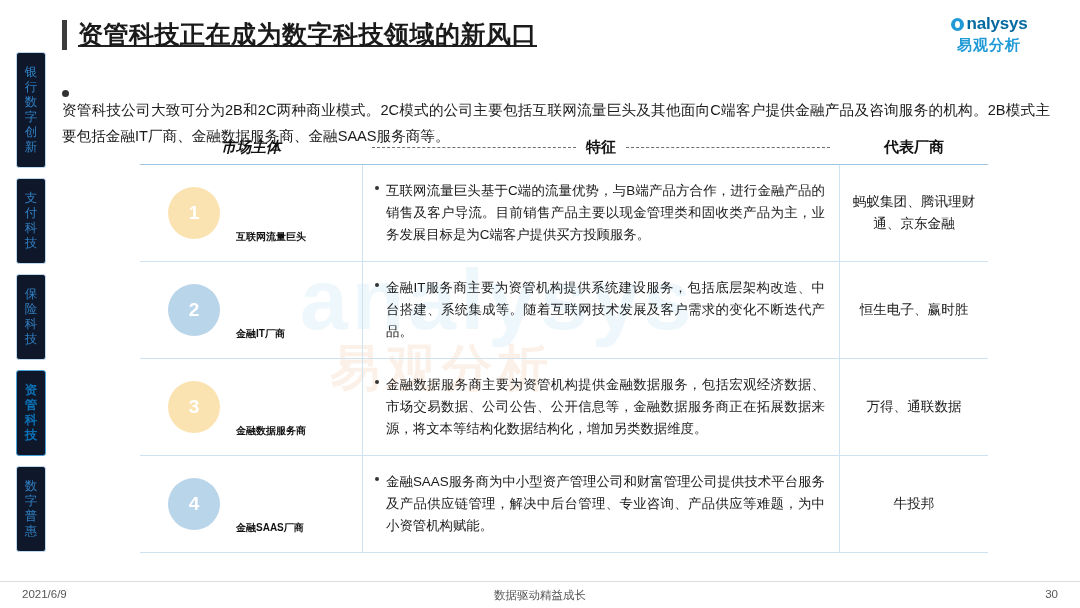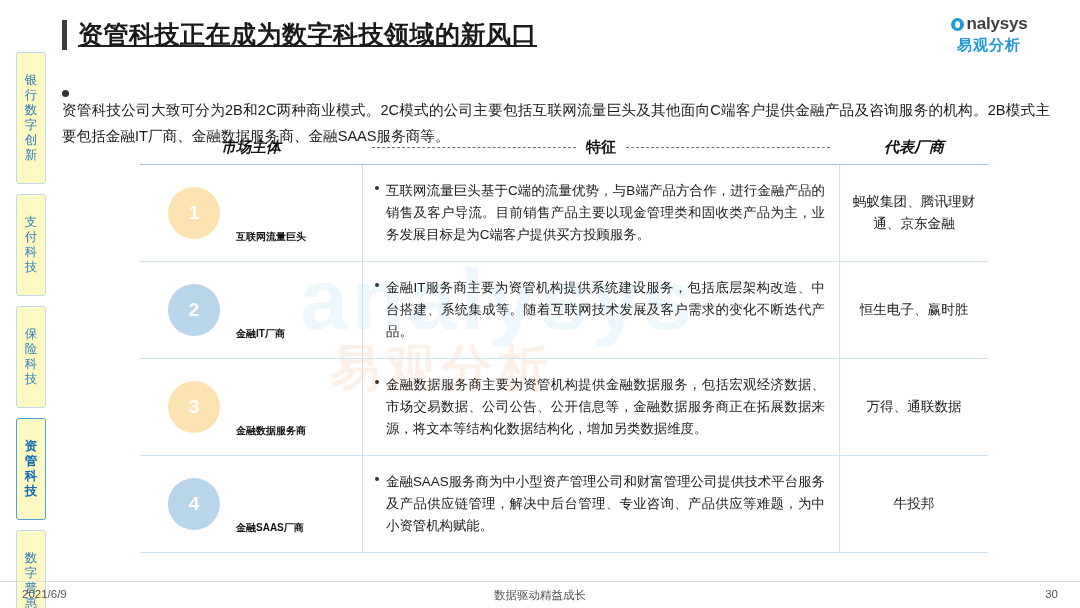--- a/index.html
+++ b/index.html
@@ -24,26 +24,26 @@
     width: 34px;
     display: flex;
     flex-direction: column;
     align-items: center;
     gap: 10px;
   }
   .side-item {
     width: 30px;
     border: 1px solid #bcd9ef;
     border-radius: 3px;
-    background: #fef9c3;
+    background: #0f172a;
     color: #2f7fc1;
     font-size: 12.5px;
     line-height: 15px;
     text-align: center;
-    padding: 20px 2px;
+    padding: 12px 2px;
     letter-spacing: 0;
     box-sizing: border-box;
   }
   .side-item.active {
     border-color: #4aa3dd;
     color: #0b6fb4;
     font-weight: bold;
   }
   .side-item span { display: block; }
 
@@ -73,21 +73,21 @@
   .logo {
     position: absolute;
     right: 26px;
     top: 14px;
     text-align: center;
     width: 130px;
   }
   .logo-mark {
     font-size: 17px;
     font-weight: bold;
-    color: #404040;
+    color: #0369a1;
     letter-spacing: -0.2px;
     display: flex;
     align-items: center;
     justify-content: center;
     gap: 3px;
   }
   .logo-dot {
     width: 13px;
     height: 13px;
     border-radius: 50%;
@@ -177,21 +177,21 @@
     padding-bottom: 7px;
   }
   .th {
     font-size: 15px;
     font-weight: bold;
     color: #111;
     text-align: center;
   }
   .col-1 { width: 222px; flex: none; font-style: italic; }
   .col-2 { width: 478px; flex: none; }
-  .col-3 { width: 148px; flex: none; font-style: italic; }
+  .col-3 { width: 148px; flex: none; }
 
   .dash {
     flex: 1;
     border-top: 1.5px dashed #6f6f6f;
     margin: 0 10px;
     height: 0;
   }
   .th-inner {
     display: flex;
     align-items: center;

